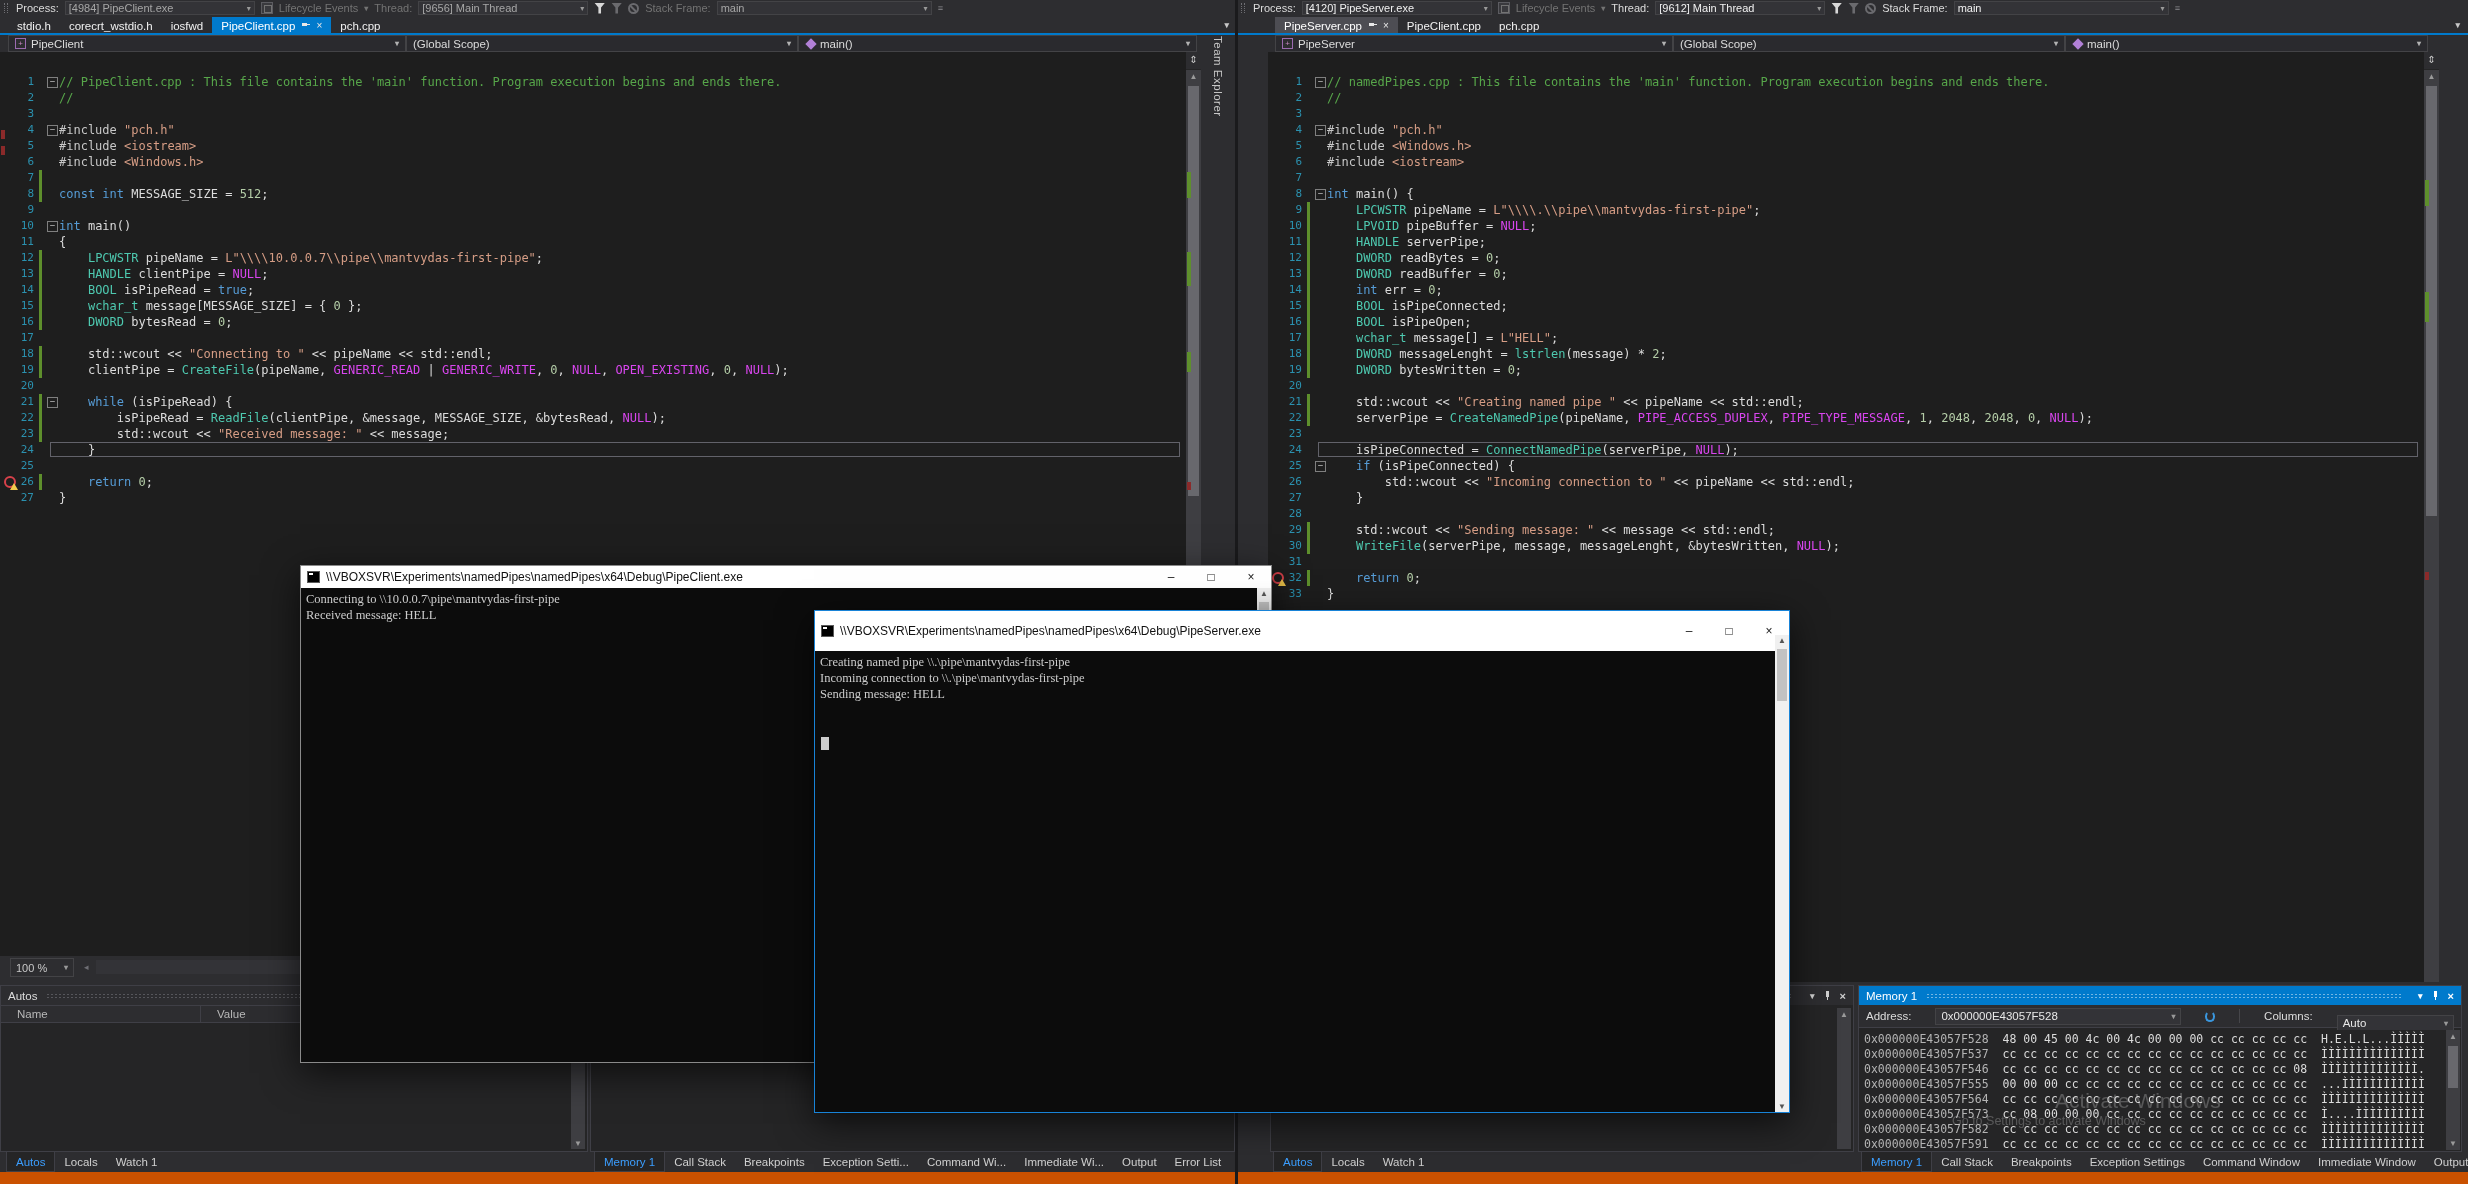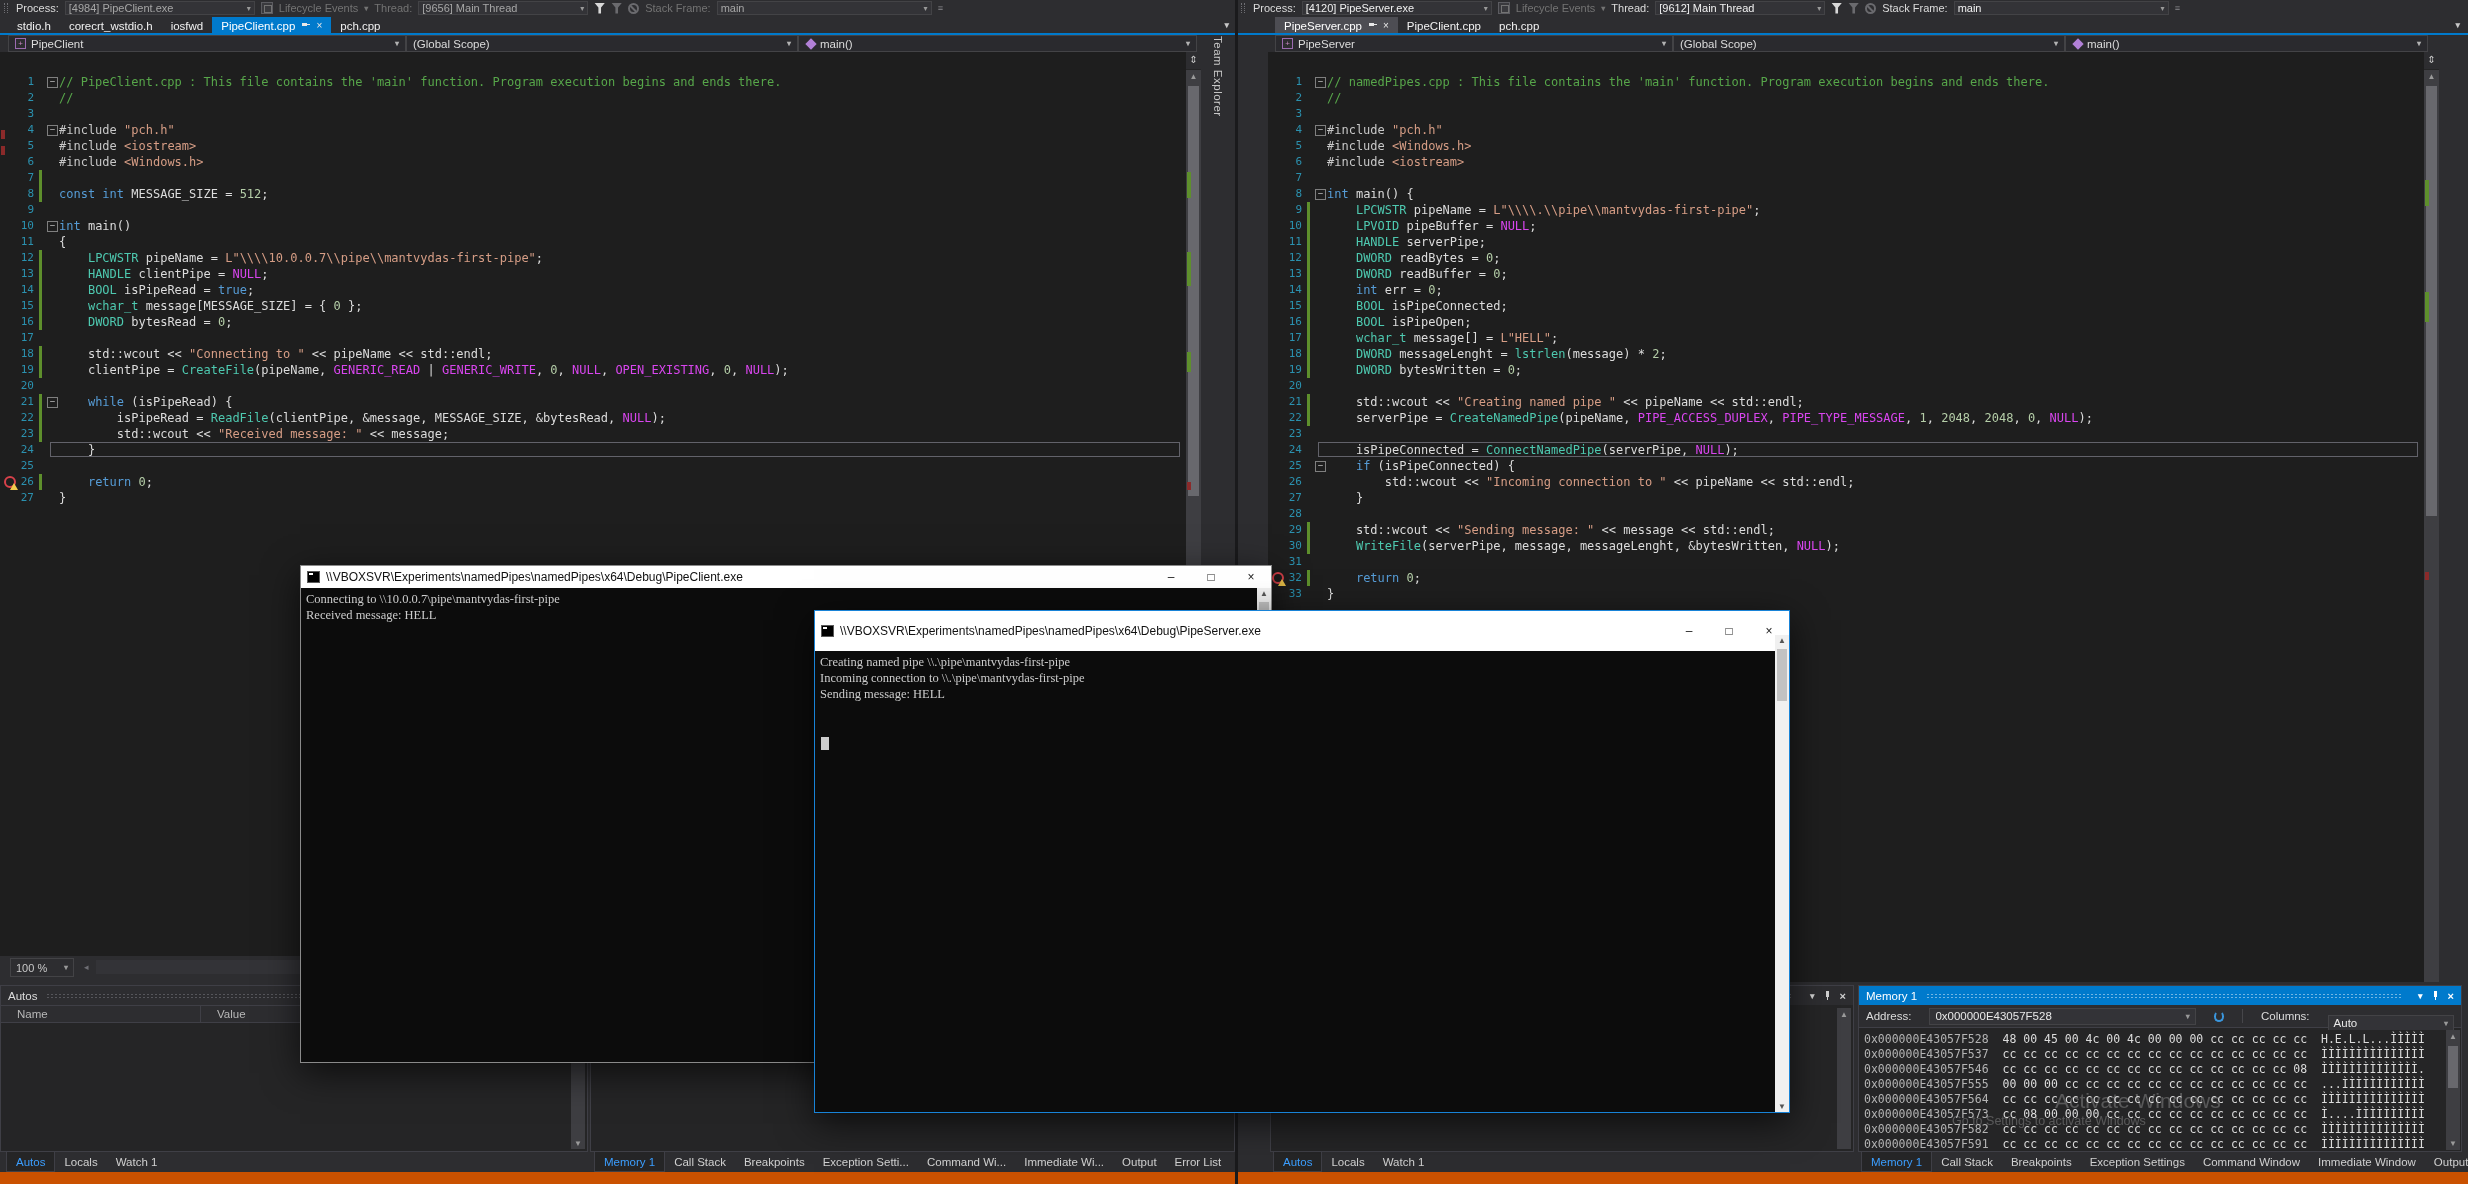--- a/index.html
+++ b/index.html
@@ -119,21 +119,21 @@
   .pinw::before{content:"";position:absolute;left:3px;top:0;width:3px;height:6px;background:#d0d0d0;}
   .pinw::after{content:"";position:absolute;left:4px;top:6px;width:1px;height:3px;background:#d0d0d0;}
   .phead.blue .pinw::before,.phead.blue .pinw::after{background:#fff;}
   .gridhead{height:18px;background:#2d2d30;border-top:1px solid #3f3f46;border-bottom:1px solid #3f3f46;
             display:flex;font-size:11.5px;color:#b8b8b8;align-items:center;}
   .gh{padding-left:16px;border-right:1px solid #3f3f46;height:100%;display:flex;align-items:center;}
   .pscroll{position:absolute;width:14px;background:#3e3e42;color:#9a9a9a;font-size:8px;text-align:center;}
 
   
   .mtools{height:23px;background:#2d2d30;display:flex;align-items:center;font-size:11.5px;
-          color:#dcdcdc;padding:0 7px;gap:18px;border-bottom:1px solid #3f3f46;}
+          color:#dcdcdc;padding:0 7px;gap:24px;border-bottom:1px solid #3f3f46;}
   .mcombo{background:#333337;border:1px solid #434346;height:17px;display:flex;align-items:center;
           padding:0 5px;color:#e8e8e8;}
   .mcombo .dd{margin-left:auto;color:#999;font-size:8px;font-style:normal;padding-left:8px;}
   .macombo{width:292px;}
   .mccombo{width:138px;margin-top:14px;}
   .refresh{width:11px;height:11px;border:2px solid #3a96dd;border-radius:50%;border-top-color:transparent;}
   .msep{width:1px;height:14px;background:#46464a;}
   .mgrid{position:absolute;left:1px;right:1px;top:44px;bottom:1px;background:#252526;
          padding:2px 4px;overflow:hidden;}
   .mrow{white-space:pre;font-family:"DejaVu Sans Mono",monospace;font-size:11.5px;line-height:15px;color:#dcdcdc;}

